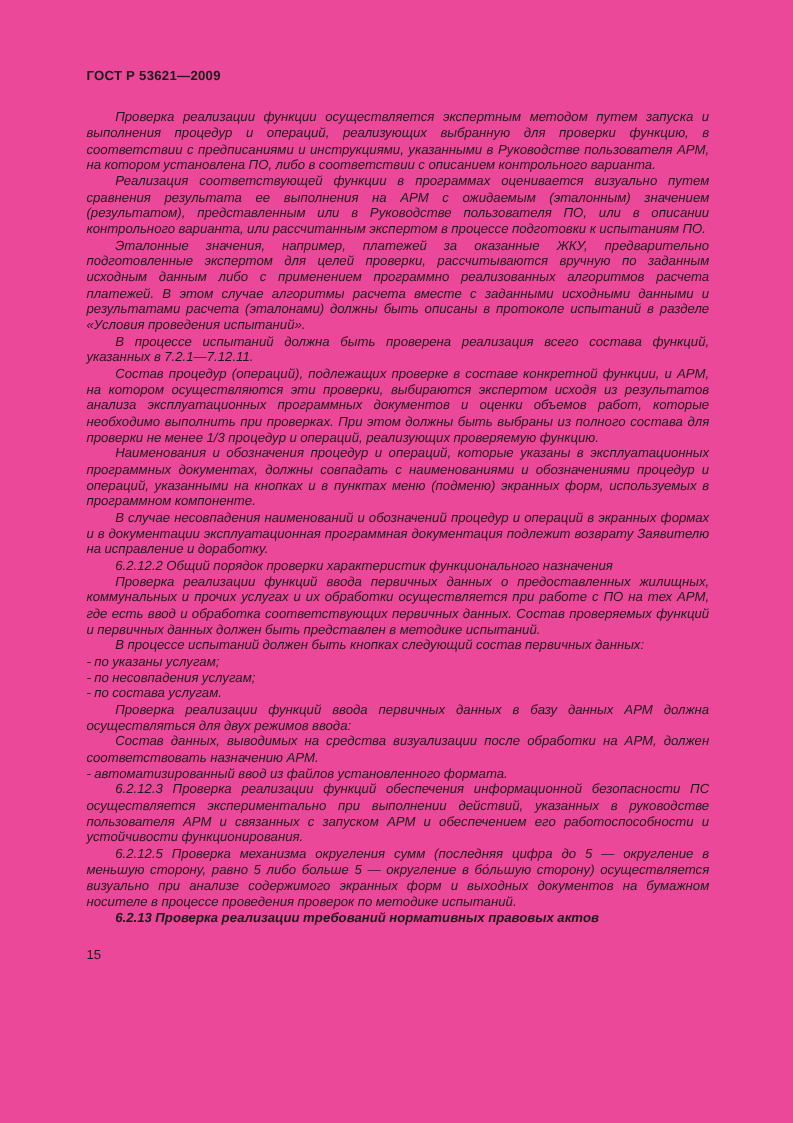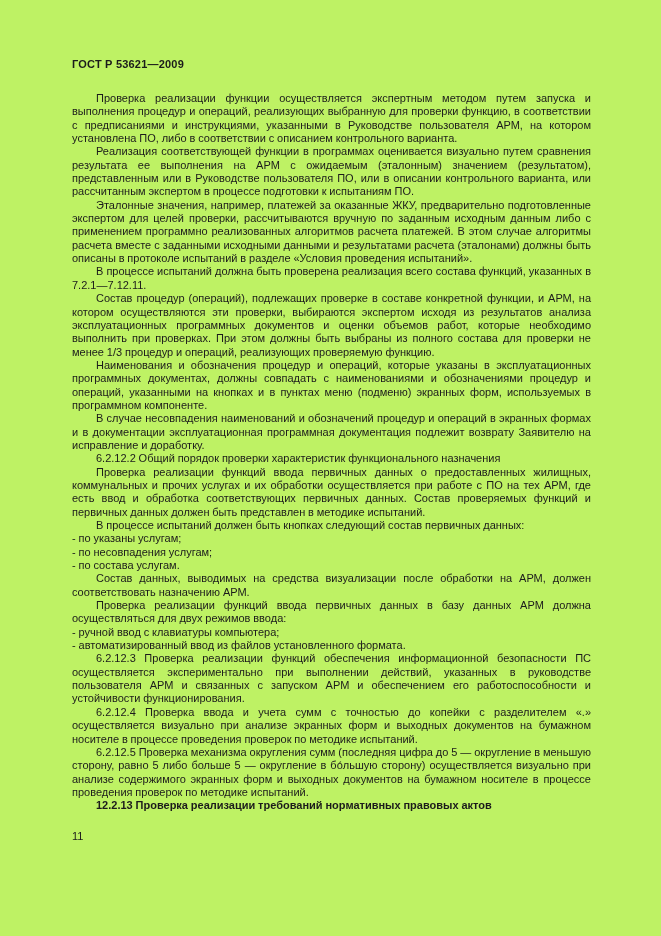--- a/index.html
+++ b/index.html
@@ -9,33 +9,34 @@
     height: 936px;
     position: relative;
     font-family: "Liberation Sans", sans-serif;
     color: #1b1b1b;
     overflow: hidden;
   }
   .page {
     position: absolute;
     inset: 0;
     padding: 58px 70px 0 72px;
-    background: #bef264;
+    background: #ec4899;
   }
   .doc-header {
     font-size: 11px;
     font-weight: bold;
     letter-spacing: 0.2px;
     margin-bottom: 22px;
   }
   .doc-body p {
     font-size: 11px;
     line-height: 13.35px;
     text-align: justify;
     word-spacing: -0.2px;
+    font-style: italic;
   }
   .doc-body p.indent { text-indent: 24px; }
   .doc-body p.bold { font-weight: bold; }
   .page-number {
     font-size: 11px;
     margin-top: 17px;
   }
 </style>
 </head>
 <body>
@@ -50,24 +51,22 @@
       <p class="indent ">В процессе испытаний должна быть проверена реализация всего состава функций, указанных в 7.2.1—7.12.11.</p>
       <p class="indent ">Состав процедур (операций), подлежащих проверке в составе конкретной функции, и АРМ, на котором осуществляются эти проверки, выбираются экспертом исходя из результатов анализа эксплуатационных программных документов и оценки объемов работ, которые необходимо выполнить при проверках. При этом должны быть выбраны из полного состава для проверки не менее 1/3 процедур и операций, реализующих проверяемую функцию.</p>
       <p class="indent ">Наименования и обозначения процедур и операций, которые указаны в эксплуатационных программных документах, должны совпадать с наименованиями и обозначениями процедур и операций, указанными на кнопках и в пунктах меню (подменю) экранных форм, используемых в программном компоненте.</p>
       <p class="indent ">В случае несовпадения наименований и обозначений процедур и операций в экранных формах и в документации эксплуатационная программная документация подлежит возврату Заявителю на исправление и доработку.</p>
       <p class="indent ">6.2.12.2 Общий порядок проверки характеристик функционального назначения</p>
       <p class="indent ">Проверка реализации функций ввода первичных данных о предоставленных жилищных, коммунальных и прочих услугах и их обработки осуществляется при работе с ПО на тех АРМ, где есть ввод и обработка соответствующих первичных данных. Состав проверяемых функций и первичных данных должен быть представлен в методике испытаний.</p>
       <p class="indent ">В процессе испытаний должен быть кнопках следующий состав первичных данных:</p>
       <p class="">- по указаны услугам;</p>
       <p class="">- по несовпадения услугам;</p>
       <p class="">- по состава услугам.</p>
+      <p class="indent ">Проверка реализации функций ввода первичных данных в базу данных АРМ должна осуществляться для двух режимов ввода:</p>
       <p class="indent ">Состав данных, выводимых на средства визуализации после обработки на АРМ, должен соответствовать назначению АРМ.</p>
-      <p class="indent ">Проверка реализации функций ввода первичных данных в базу данных АРМ должна осуществляться для двух режимов ввода:</p>
-      <p class="">- ручной ввод с клавиатуры компьютера;</p>
       <p class="">- автоматизированный ввод из файлов установленного формата.</p>
       <p class="indent ">6.2.12.3 Проверка реализации функций обеспечения информационной безопасности ПС осуществляется экспериментально при выполнении действий, указанных в руководстве пользователя АРМ и связанных с запуском АРМ и обеспечением его работоспособности и устойчивости функционирования.</p>
-      <p class="indent ">6.2.12.4 Проверка ввода и учета сумм с точностью до копейки с разделителем «.» осуществляется визуально при анализе экранных форм и выходных документов на бумажном носителе в процессе проведения проверок по методике испытаний.</p>
       <p class="indent ">6.2.12.5 Проверка механизма округления сумм (последняя цифра до 5 — округление в меньшую сторону, равно 5 либо больше 5 — округление в бо́льшую сторону) осуществляется визуально при анализе содержимого экранных форм и выходных документов на бумажном носителе в процессе проведения проверок по методике испытаний.</p>
-      <p class="indent bold">12.2.13 Проверка реализации требований нормативных правовых актов</p>
+      <p class="indent bold">6.2.13 Проверка реализации требований нормативных правовых актов</p>
     </div>
 
-  <div class="page-number">11</div>
+  <div class="page-number">15</div>
 </div>
 
 </body></html>

